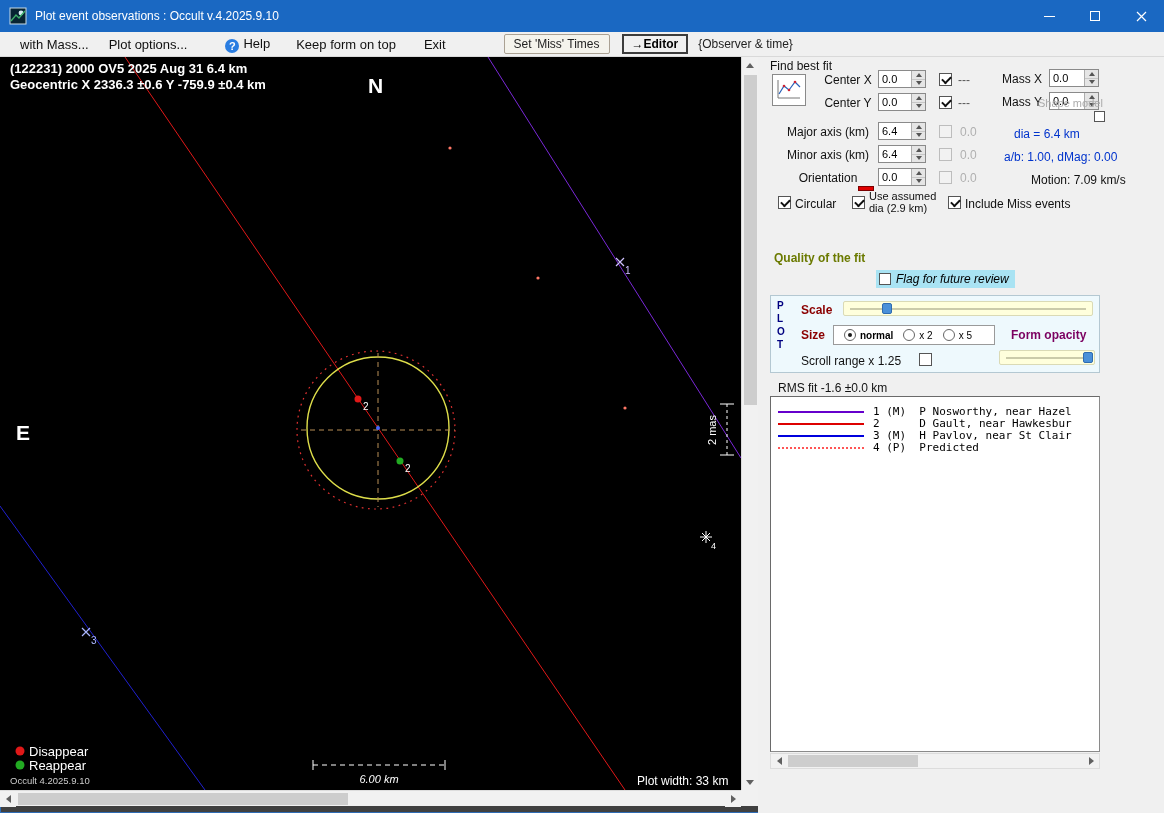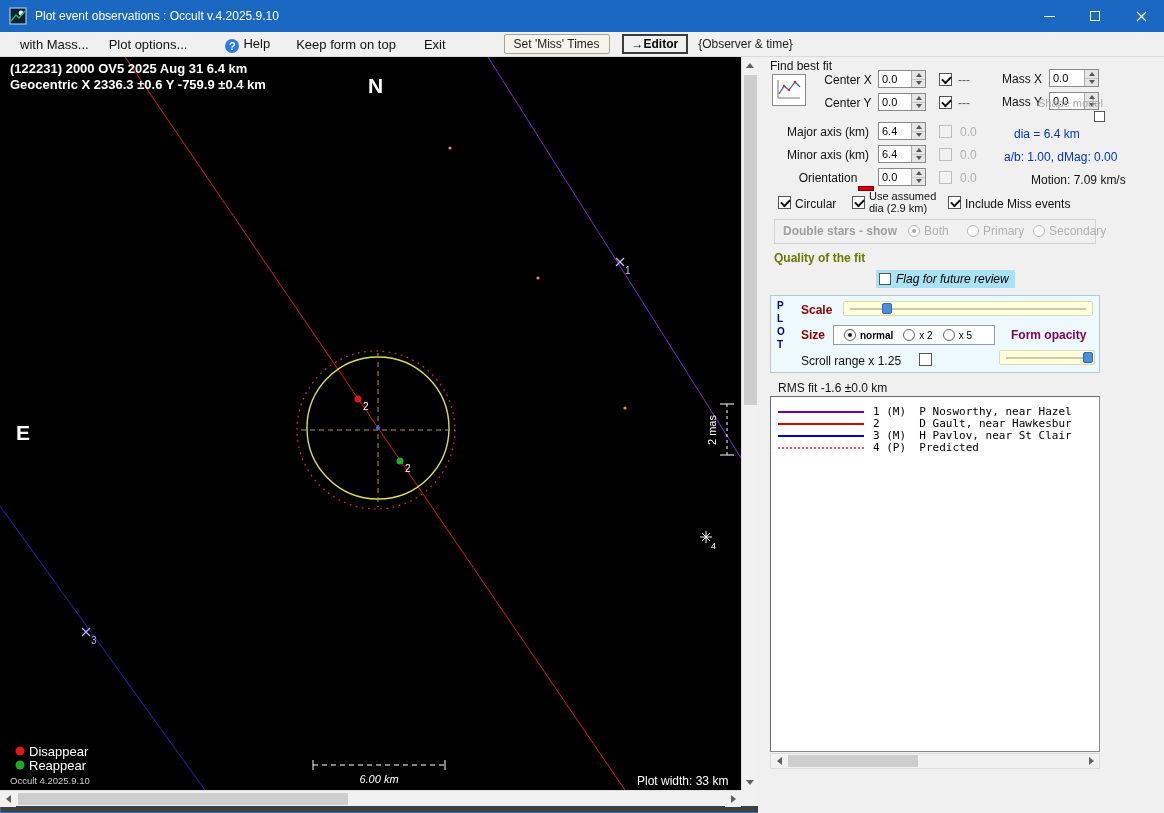--- a/index.html
+++ b/index.html
@@ -344,26 +344,20 @@
 
     <span class="abs" style="left:96px; top:129px; width:16px; height:5px; background:#e00000; border:1px solid #7a0000;"></span>
     <span class="cb ck" style="left:16px; top:139px;"></span>
     <span class="lab" style="left:33px; top:140px;">Circular</span>
     <span class="cb ck" style="left:90px; top:139px;"></span>
     <span class="lab" style="left:107px; top:133px; font-size:11px;">Use assumed</span>
     <span class="lab" style="left:107px; top:145px; font-size:11px;">dia (2.9 km)</span>
     <span class="cb ck" style="left:186px; top:139px;"></span>
     <span class="lab" style="left:203px; top:140px;">Include Miss events</span>
 
-    <div class="grp" style="left:12px; top:162px; width:322px; height:25px;">
-      <span class="lab" style="left:8px; top:4px; color:#9e9e9e; font-weight:bold;">Double stars - show</span>
-      <span class="lab" style="left:133px; top:4px; color:#b0b0b0;"><span class="rd dis sel"></span><span>Both</span></span>
-      <span class="lab" style="left:192px; top:4px; color:#b0b0b0;"><span class="rd dis"></span><span>Primary</span></span>
-      <span class="lab" style="left:258px; top:4px; color:#b0b0b0;"><span class="rd dis"></span><span>Secondary</span></span>
-    </div>
 
     <span class="lab olive" style="left:12px; top:194px;">Quality of the fit</span>
 
     <div class="flagwrap" style="left:114px; top:213px;">
       <span class="fcb"></span>
       <span>Flag for future review</span>
     </div>
 
     <div class="plotpanel">
       <span class="plotletter" style="top:4px;">P</span>

